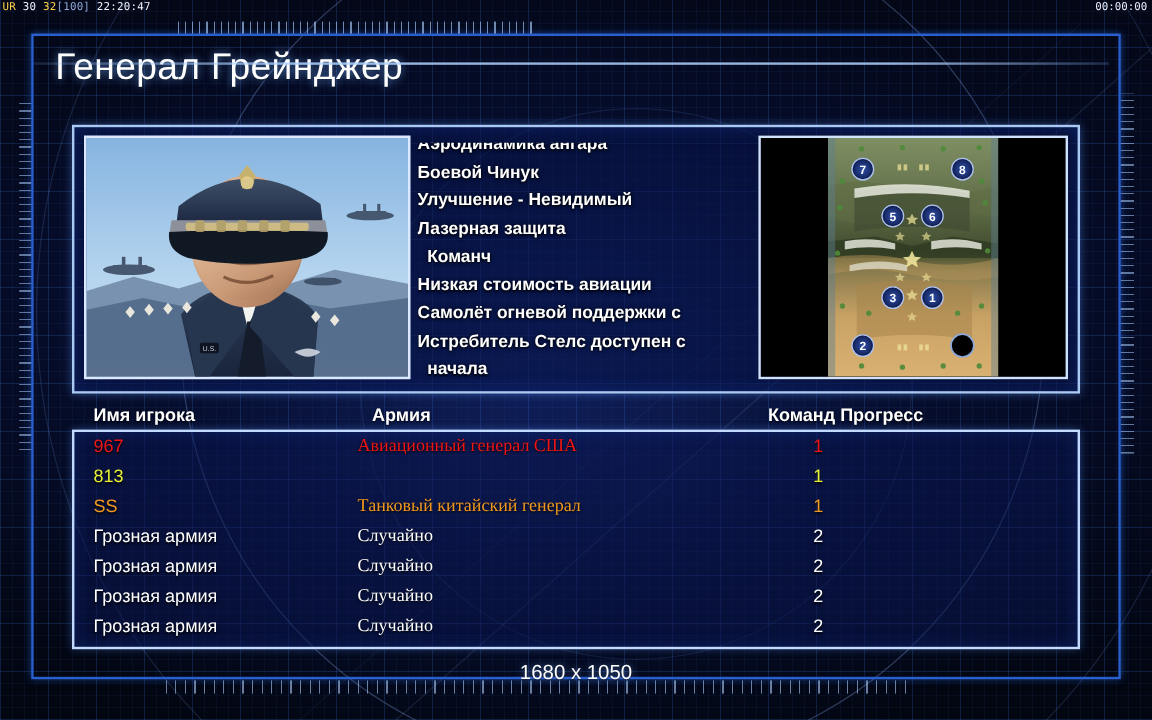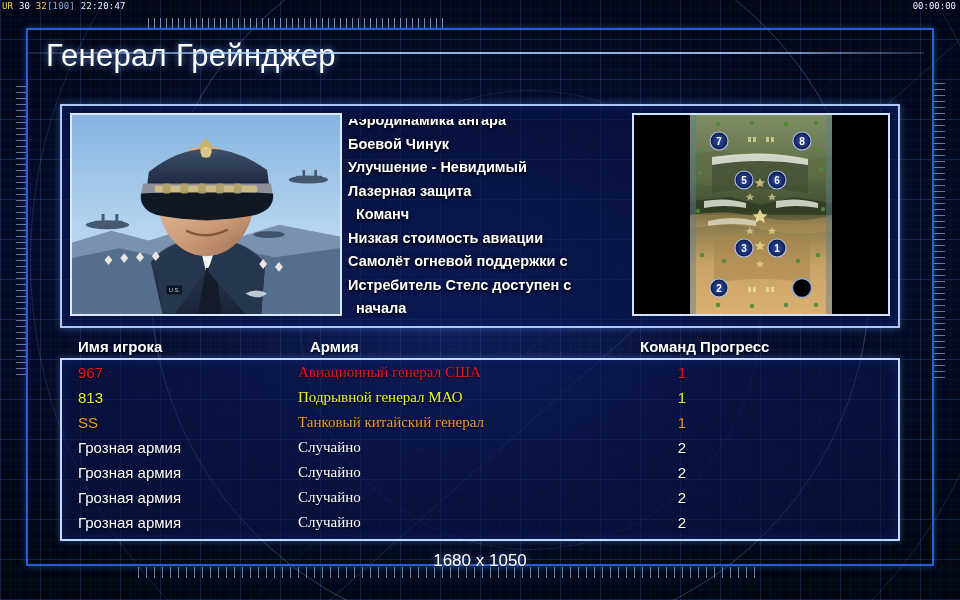--- a/index.html
+++ b/index.html
@@ -446,21 +446,20 @@
 
     <div class="row" style="color:#f01414">
       <span class="cell-name">967</span>
       <span class="cell-army">Авиационный генерал США</span>
       <span class="cell-team">1</span>
       <span class="cell-prog"><span class="progbar"></span></span>
     </div>
 
     <div class="row" style="color:#e8f032">
       <span class="cell-name">813</span>
-      <span class="cell-army">Подрывной генерал МАО</span>
       <span class="cell-team">1</span>
       <span class="cell-prog"><span class="progbar"></span></span>
     </div>
 
     <div class="row" style="color:#f09820">
       <span class="cell-name">SS</span>
       <span class="cell-army">Танковый китайский генерал</span>
       <span class="cell-team">1</span>
       <span class="cell-prog"><span class="progbar"></span></span>
     </div>

